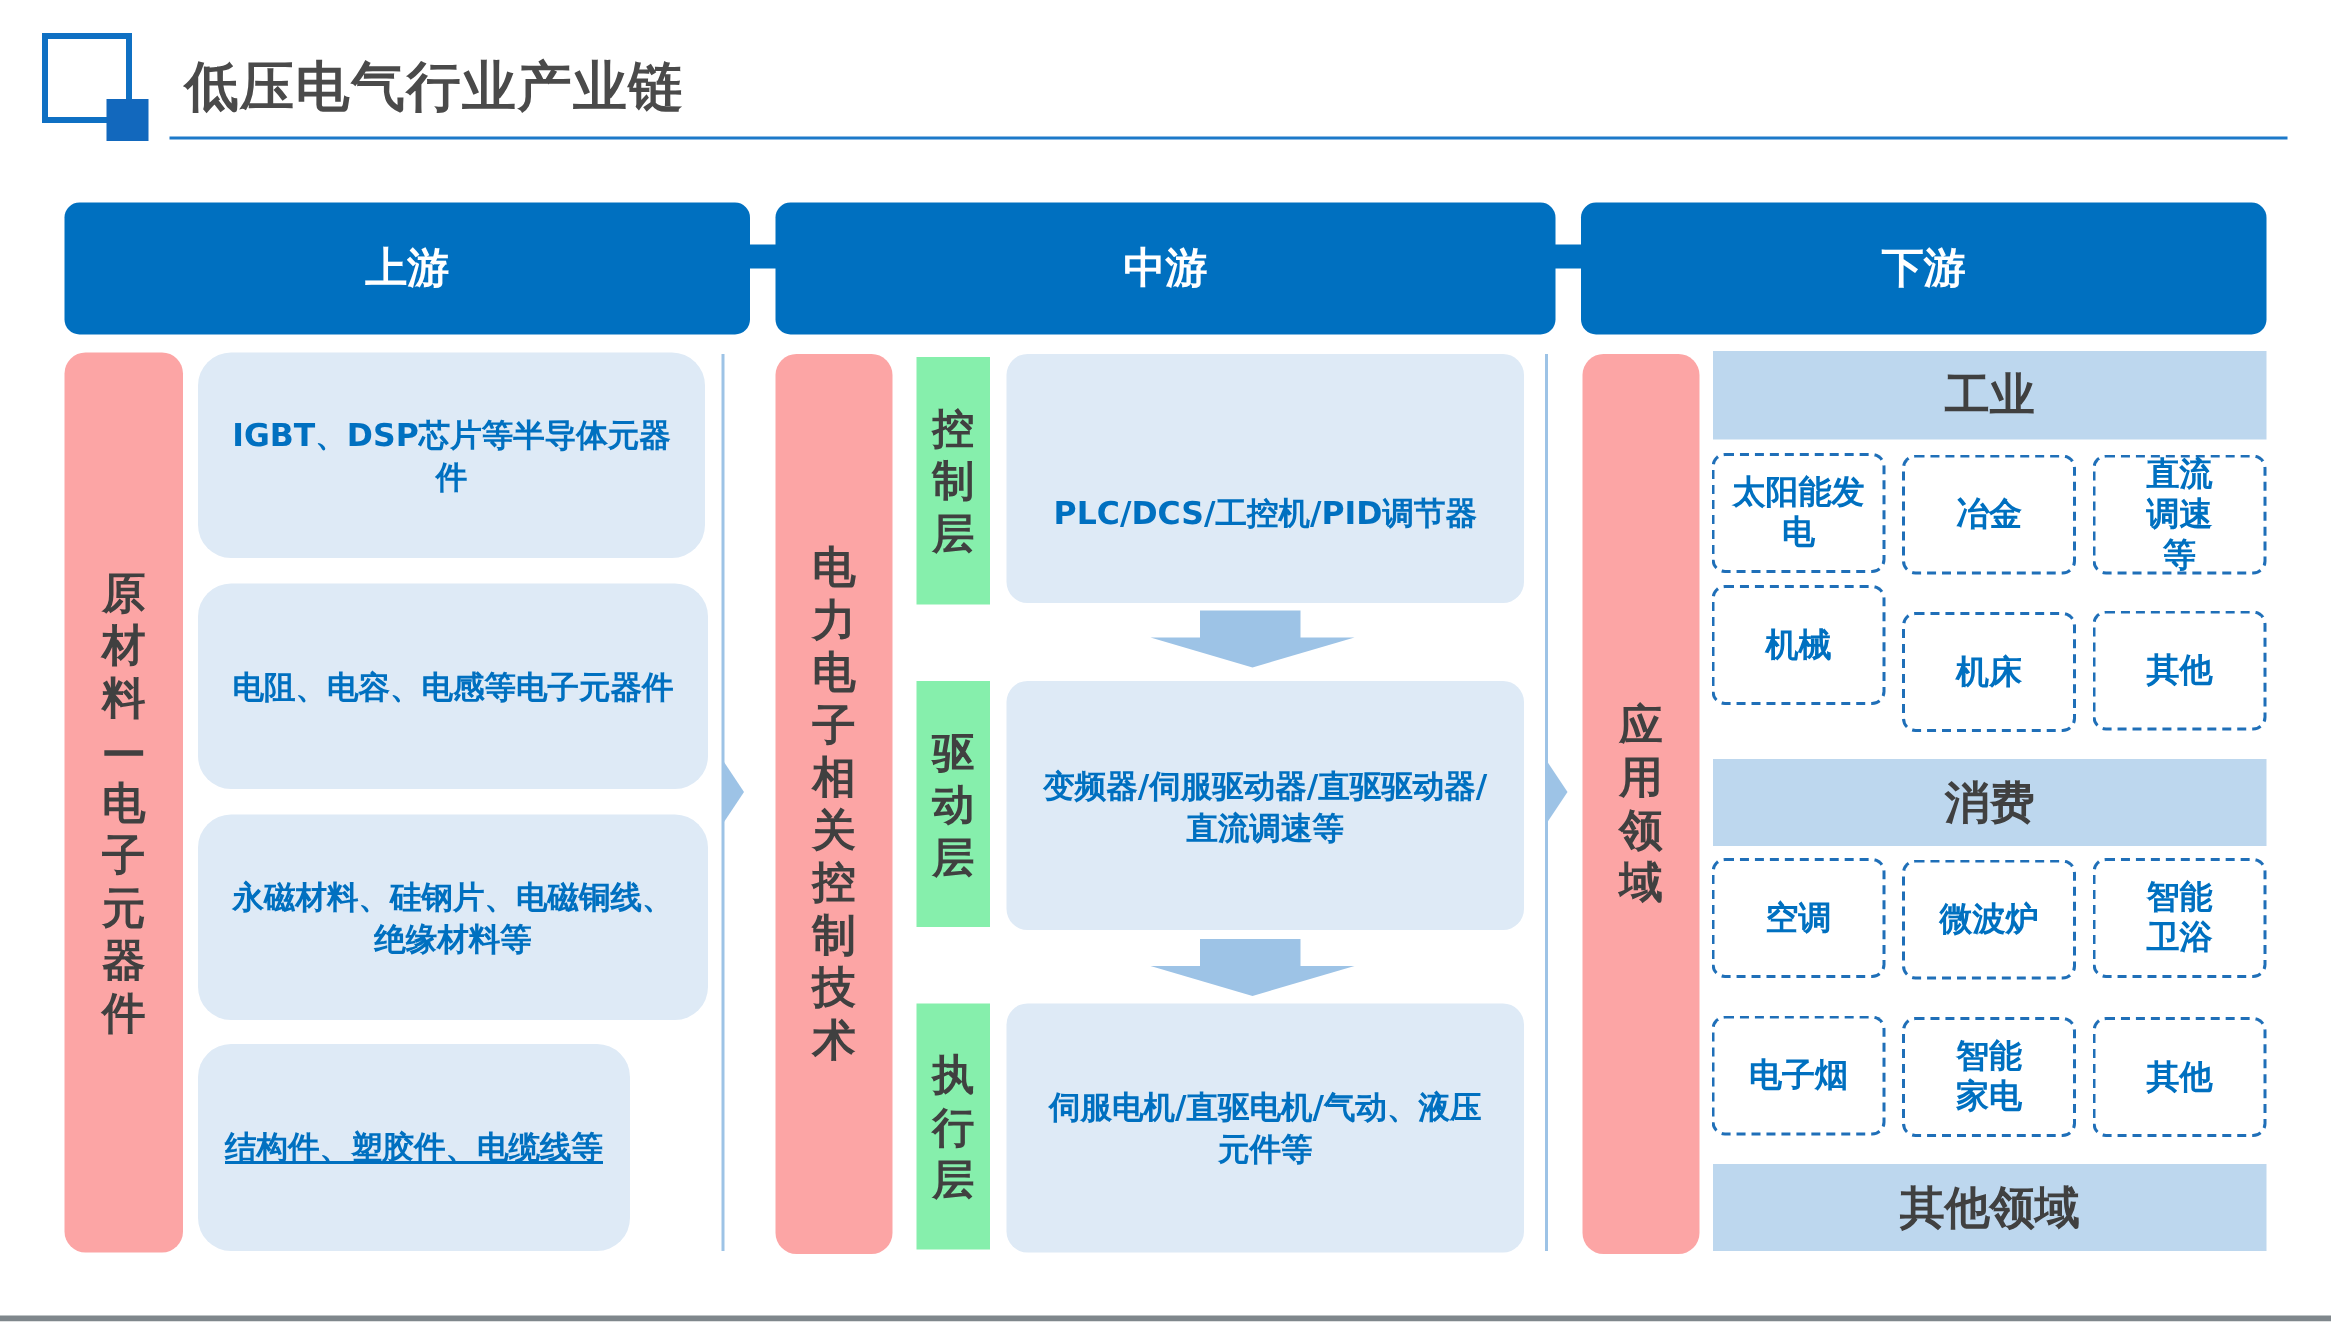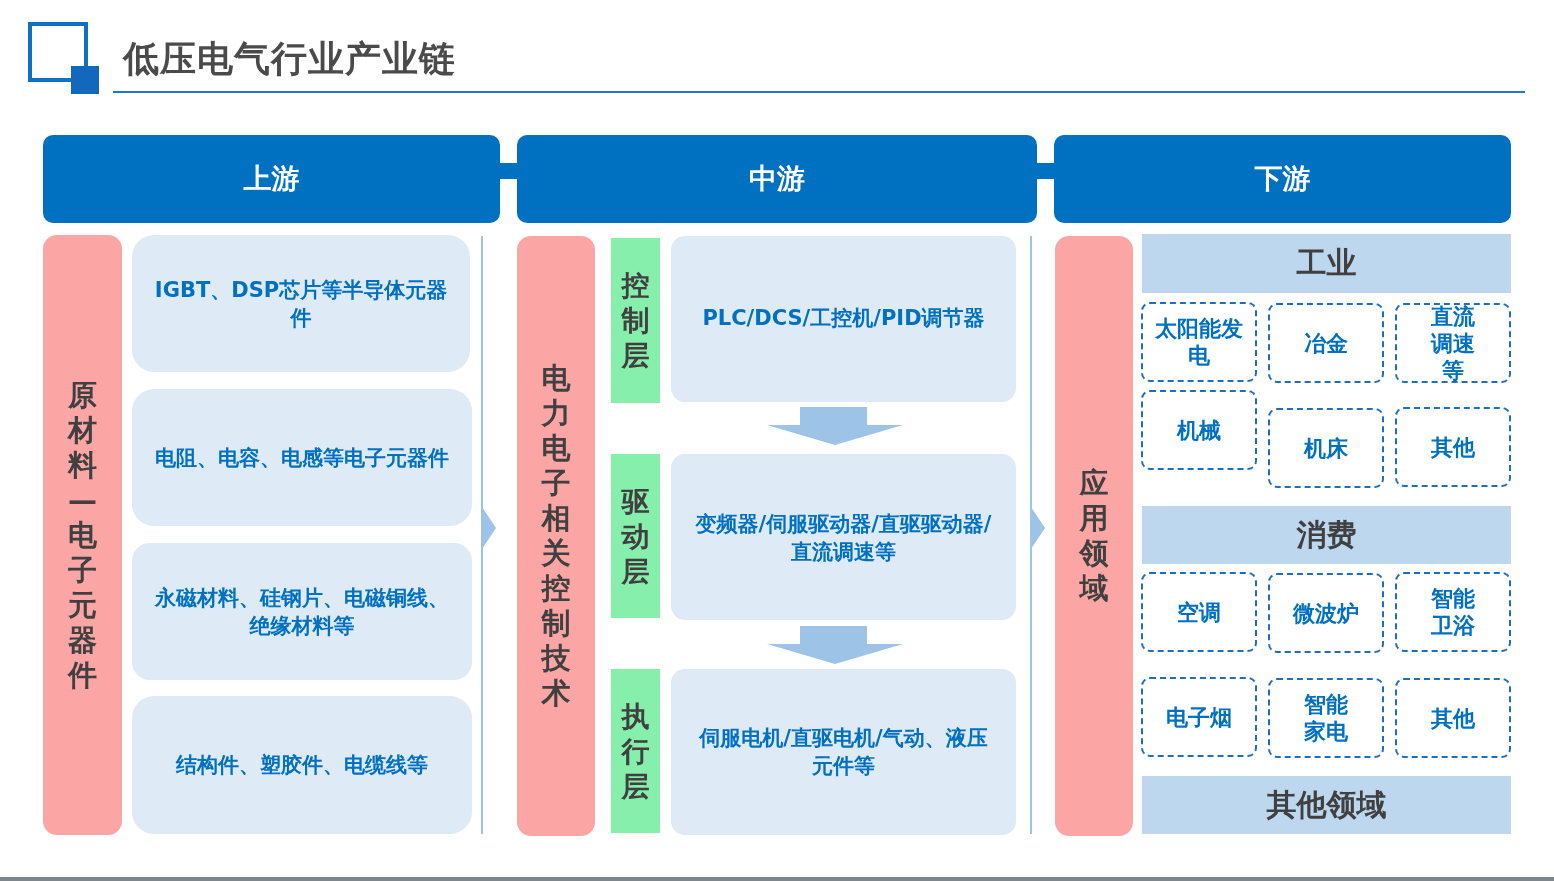--- a/index.html
+++ b/index.html
@@ -54,37 +54,37 @@
 
 <div class="abs vpill" style="left:43px; top:235px; width:79px; height:600px;">
   <span class="vtext">原材料—电子元器件</span>
 </div>
 <div class="abs box" style="left:132px; top:235px; width:338px; height:137px;">
   <span>IGBT、DSP芯片等半导体元器件</span>
 </div>
 <div class="abs box" style="left:132px; top:389px; width:340px; height:137px;">
   <span>电阻、电容、电感等电子元器件</span>
 </div>
-<div class="abs box" style="left:132px; top:543px; width:340px; height:137px;border-radius:18px;">
+<div class="abs box" style="left:132px; top:543px; width:340px; height:137px;">
   <span>永磁材料、硅钢片、电磁铜线、绝缘材料等</span>
 </div>
-<div class="abs box" style="left:132px; top:696px; width:340px; height:138px;">
+<div class="abs box" style="left:132px; top:696px; width:288px; height:138px;text-decoration:underline;">
   <span>结构件、塑胶件、电缆线等</span>
 </div>
 <div class="abs vline" style="left:481px; top:236px; height:598px;"></div>
 <div class="abs chev" style="left:482px; top:507px;"></div>
 
 <div class="abs vpill" style="left:517px; top:236px; width:78px; height:600px;">
   <span class="vtext">电力电子相关控制技术</span>
 </div>
 
 <div class="abs layer-tab" style="left:611px; top:238px; width:49px; height:165px;">
   <span class="vtext">控制层</span>
 </div>
-<div class="abs box" style="left:671px; top:236px; width:345px; height:166px; border-radius:14px; align-items:flex-start; padding-top:68px;">
+<div class="abs box" style="left:671px; top:236px; width:345px; height:166px; border-radius:14px; align-items:flex-start; padding-top:92px;">
   <span>PLC/DCS/工控机/PID调节器</span>
 </div>
 
 <div class="abs down-arrow-stem" style="left:800px; top:407px; width:67px; height:19px;"></div>
 <div class="abs down-arrow-head" style="left:767px; top:425px;"></div>
 
 <div class="abs layer-tab" style="left:611px; top:454px; width:49px; height:164px;">
   <span class="vtext">驱动层</span>
 </div>
 <div class="abs box" style="left:671px; top:454px; width:345px; height:166px; border-radius:14px; align-items:flex-start; padding-top:56px;">

